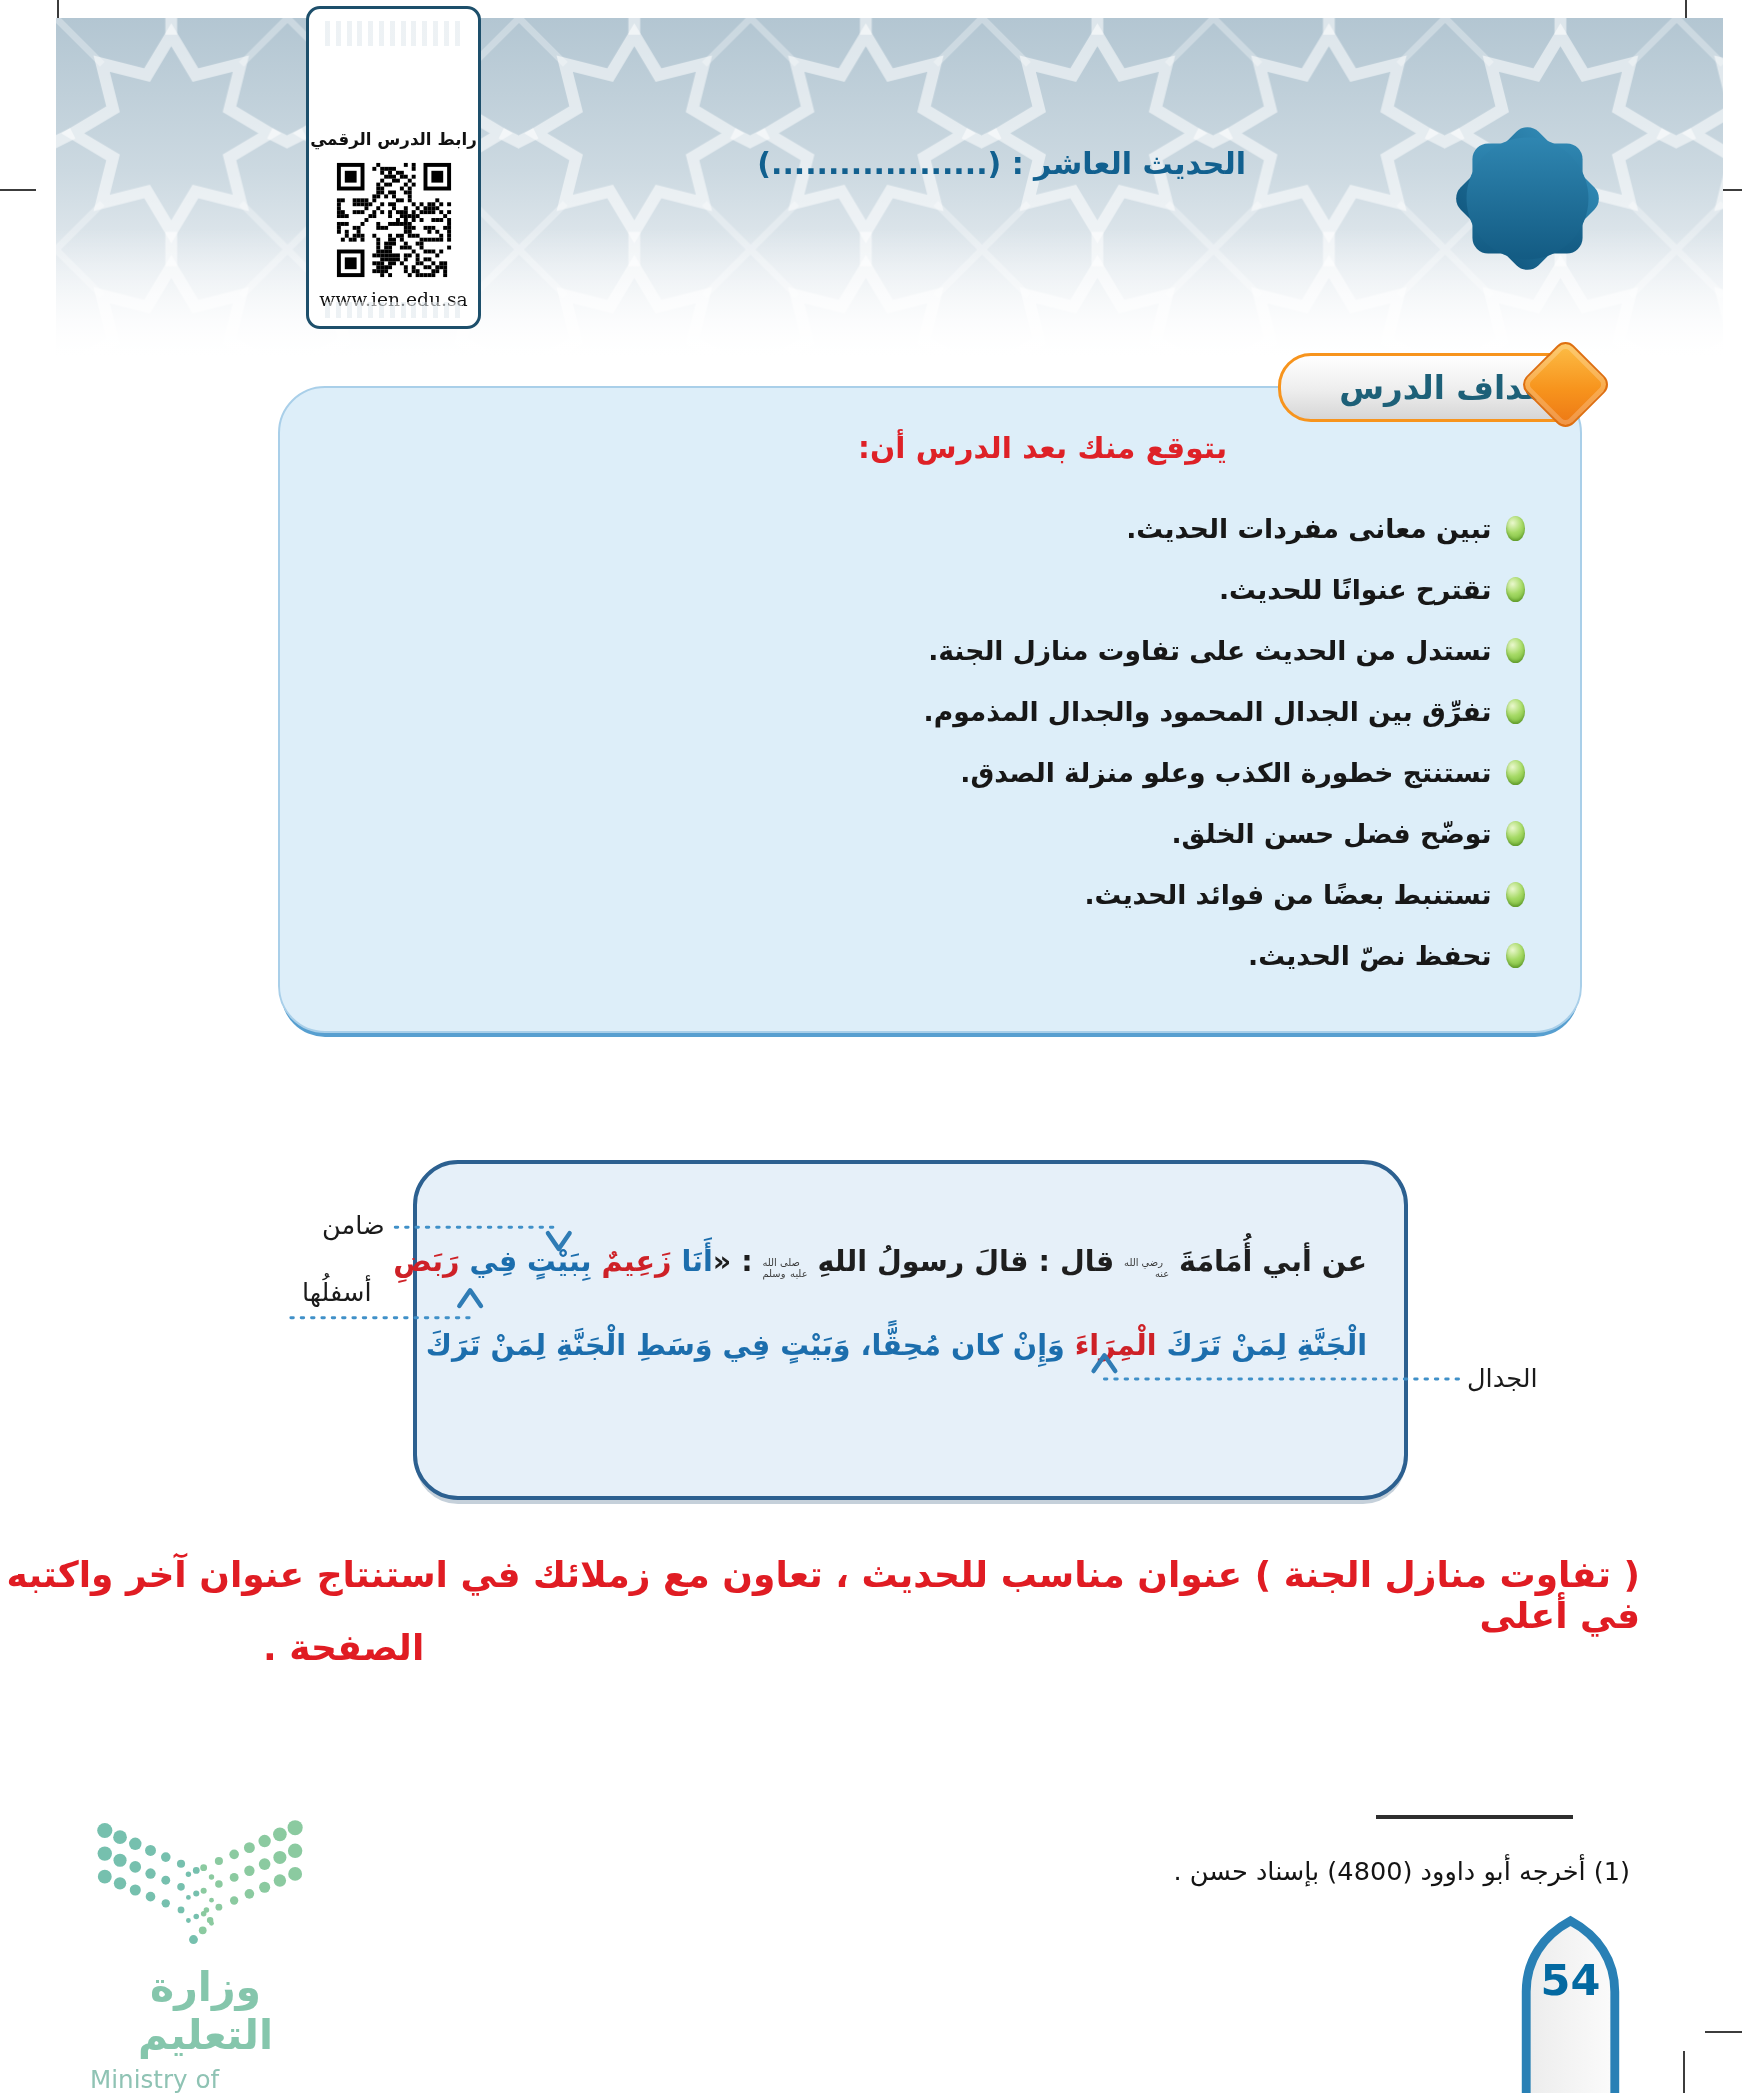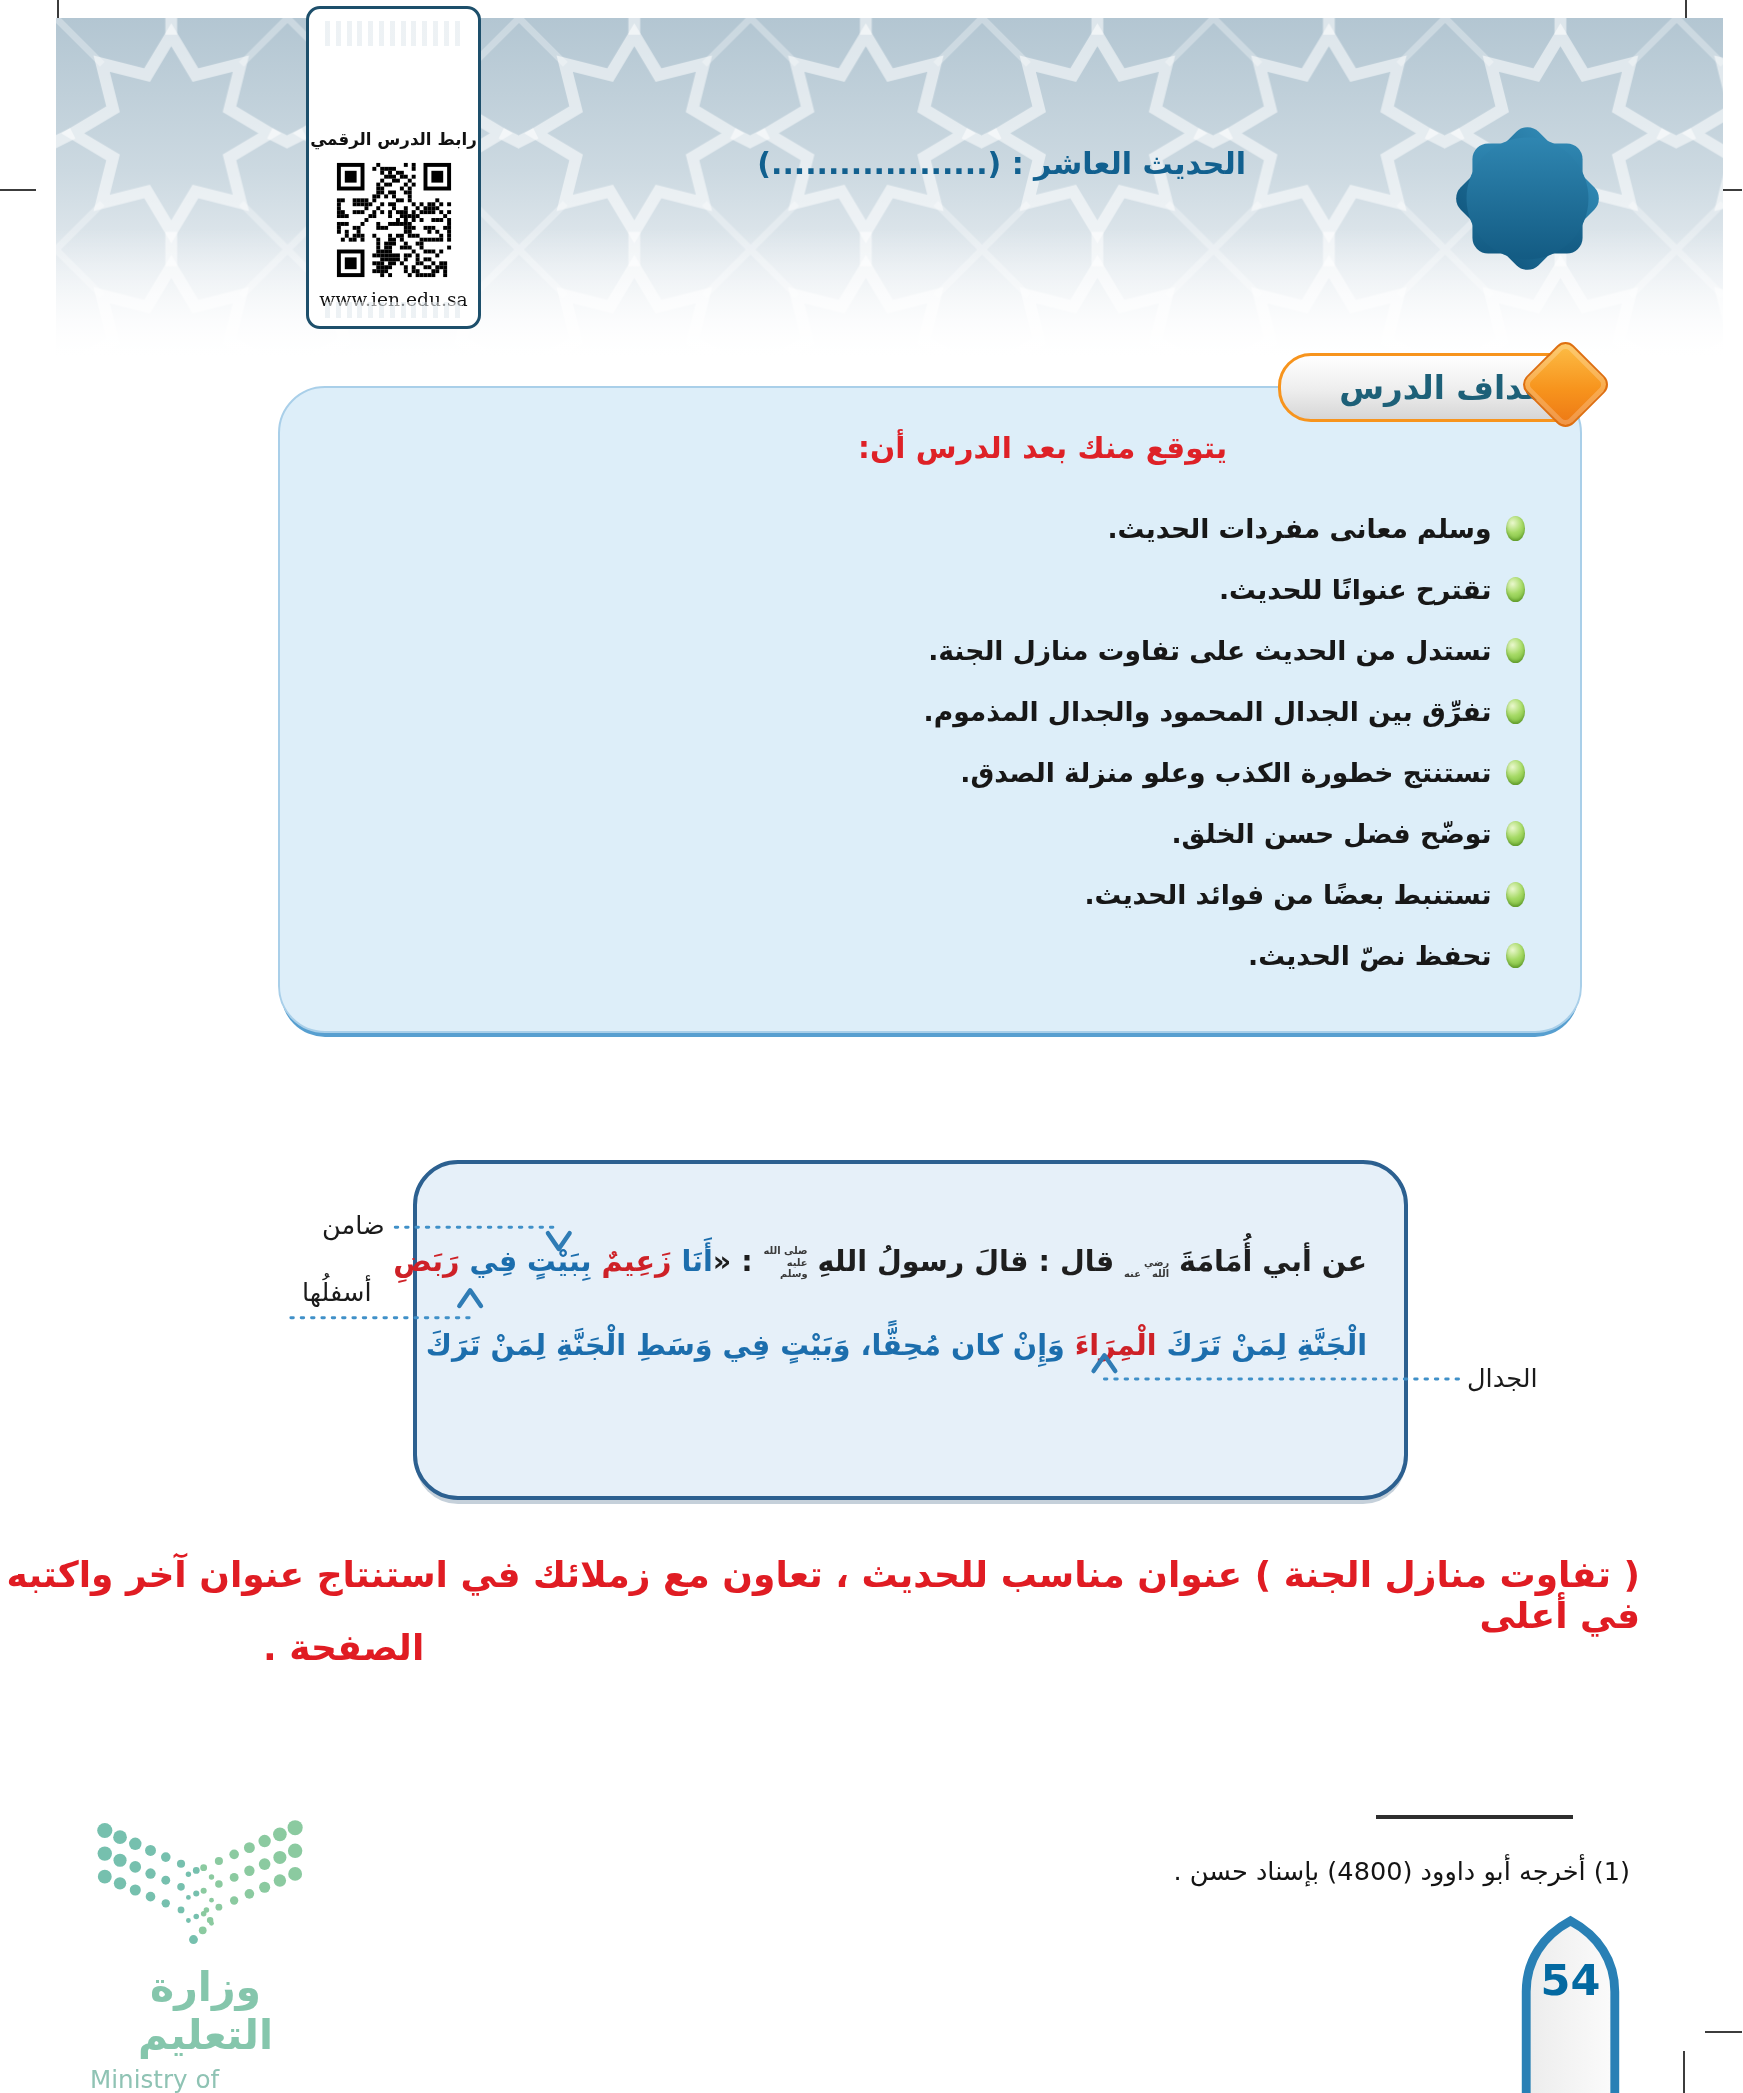--- a/index.html
+++ b/index.html
@@ -61,21 +61,21 @@
     position:absolute; left:414px; top:1160px; width:995px; height:340px;
     background:#e6f0f9; border:4.9px solid #2c6090; border-radius:45px;
     box-shadow:0 5.9px 0 -2px rgba(90,120,150,.35); box-sizing:border-box;
     padding:55px 37px 0 37px; z-index:2;
   }
   .h-line{font-size:28.6px; font-weight:bold; line-height:84px; white-space:nowrap;
     color:#1c6ead; text-align:right;}
   .h-line.just{text-align:justify; text-align-last:justify;}
   .c-black{color:#1e1e1e;} .c-blue{color:#1c6ead;} .c-red{color:#ce2127;}
   .hon{display:inline-block; width:45px; font-size:9.9px; line-height:1.15;
-    color:#3a3a3a; text-align:right; vertical-align:-5.9px; font-weight:bold;
+    color:#3a3a3a; text-align:left; vertical-align:-5.9px; font-weight:normal;
     white-space:normal;}
   .fref{font-size:14.8px; color:#1c4a70; vertical-align:super; font-weight:bold;}
   
   .annot{position:absolute; font-size:25.6px; color:#1b1b1b; z-index:6;}
   .connectors{position:absolute; left:0; top:0; width:1744px; height:2093px;
     z-index:5; pointer-events:none;}
   
   .task-line{position:absolute; margin:0; font-size:36px; font-weight:bold;
     color:#e01c23;}
   .task-line.l1{right:103px; top:1554px;}
@@ -437,21 +437,21 @@
     <rect x="34" y="34" width="112" height="112" rx="16" fill="url(#gMed)"></rect>
     <rect x="34" y="34" width="112" height="112" rx="16" fill="url(#gMed)" transform="rotate(45 90 90)"></rect>
     <circle cx="90" cy="90" r="62" fill="url(#gMed)"></circle>
   </svg>
 
   <div class="obj-box">
     <h2 class="obj-heading">يتوقع منك بعد الدرس أن:</h2>
     <ul class="obj-list">
         <li>
           <span class="bullet"></span>
-          <span>وسلم معانى مفردات الحديث.</span>
+          <span>تبين معانى مفردات الحديث.</span>
         </li>
         <li>
           <span class="bullet"></span>
           <span>تقترح عنوانًا للحديث.</span>
         </li>
         <li>
           <span class="bullet"></span>
           <span>تستدل من الحديث على تفاوت منازل الجنة.</span>
         </li>
         <li>

